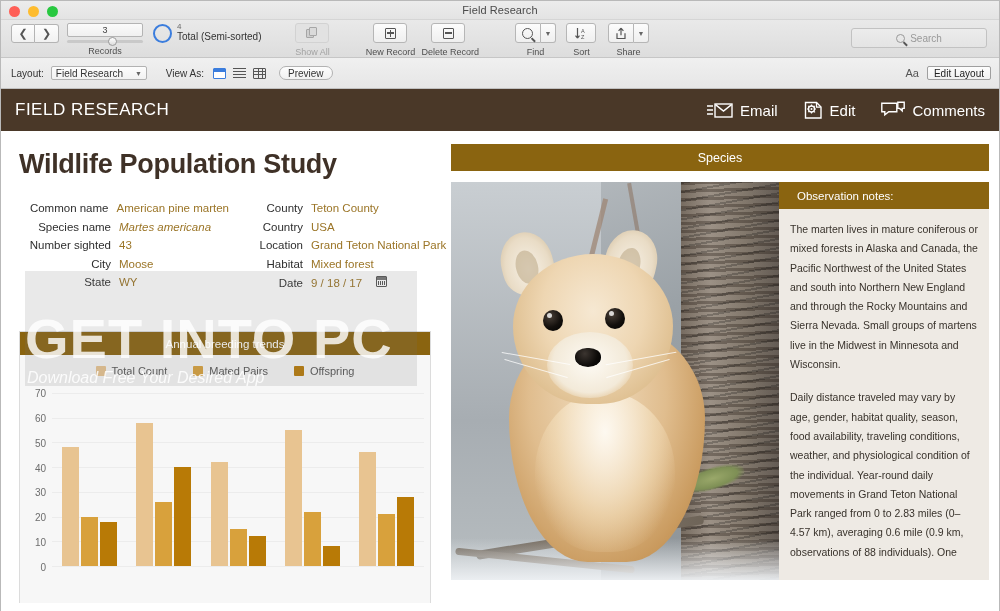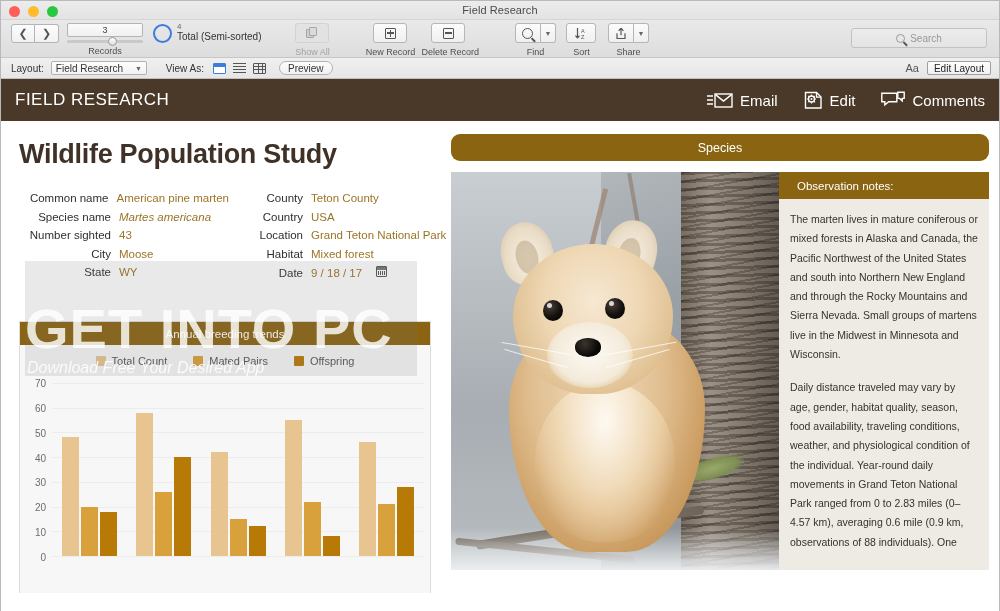--- a/index.html
+++ b/index.html
@@ -124,21 +124,21 @@
     position: absolute; right: 12px; top: 8px;
     width: 136px; height: 20px; border-radius: 3px;
     background: linear-gradient(#ececec,#e4e4e4);
     border: 1px solid #c2c2c2;
     display: flex; align-items: center; justify-content: center; gap: 5px;
     font-size: 10px; color: #999;
   }
 
   
   .layoutbar {
-    position: relative; height: 21px;
+    position: relative; height: 31px;
     background: linear-gradient(#f0f0f0,#e6e6e6);
     border-bottom: 1px solid #c0c0c0;
     display: flex; align-items: center; padding: 3px 10px; gap: 7px;
     font-size: 10px; color: #333;
   }
   .lb-select {
     min-width: 96px; height: 14px; border-radius: 2px;
     background: linear-gradient(#fdfdfd,#f2f2f2); border: 1px solid #b2b2b2;
     display: flex; align-items: center; padding: 0 4px;
     font-size: 10px; color: #333; position: relative;
@@ -255,21 +255,21 @@
     position: absolute; left: 24px; top: 140px; width: 392px; height: 115px;
     background: rgba(120,120,120,.16);
   }
 
   
   .tabs { display: flex; gap: 2px; }
   .tab {
     flex: 1; height: 27px; color: #fff; font-size: 12.5px;
     display: flex; align-items: center; justify-content: center;
   }
-  .tab.active { background: #8a6410; border-radius: 9px; }
+  .tab.active { background: #8a6410; }
   .tab.inactive { background: #e7c281; }
 
   .panel { margin-top: 11px; display: flex; height: 398px; }
   .photo {
     width: 328px; position: relative; overflow: hidden;
     background: linear-gradient(160deg,#b9bec2 0%,#9aa1a6 40%,#8d9397 100%);
   }
   .notes { flex: 1; background: #eeeae4; position: relative; }
   .noteshdr {
     height: 27px; background: #8a6410; color: #fff; font-size: 11.5px;

